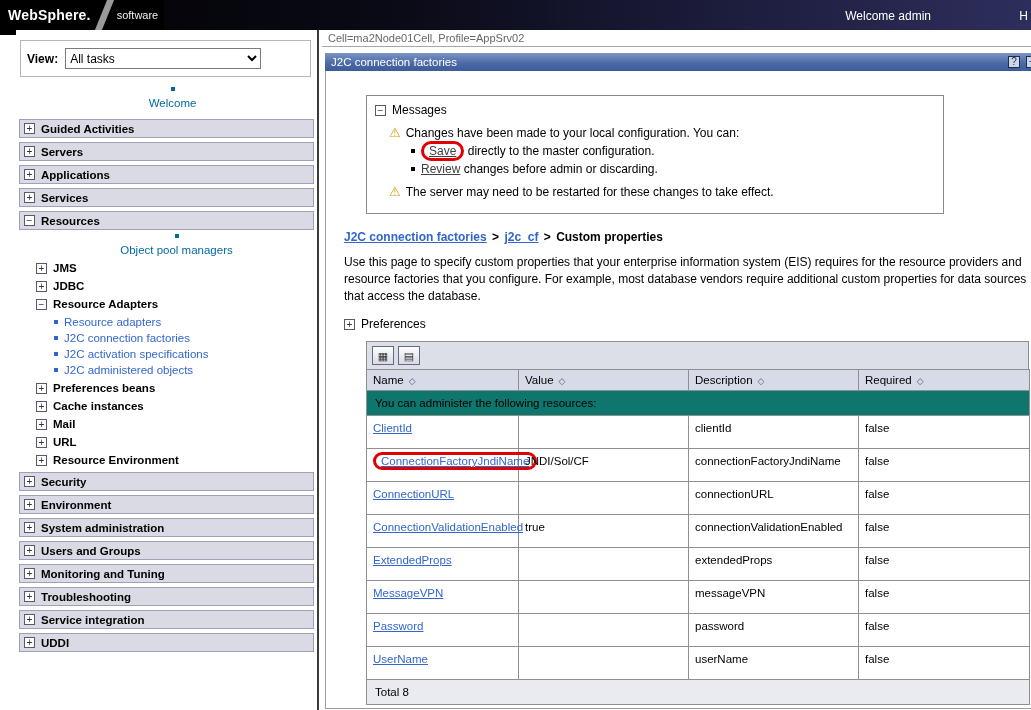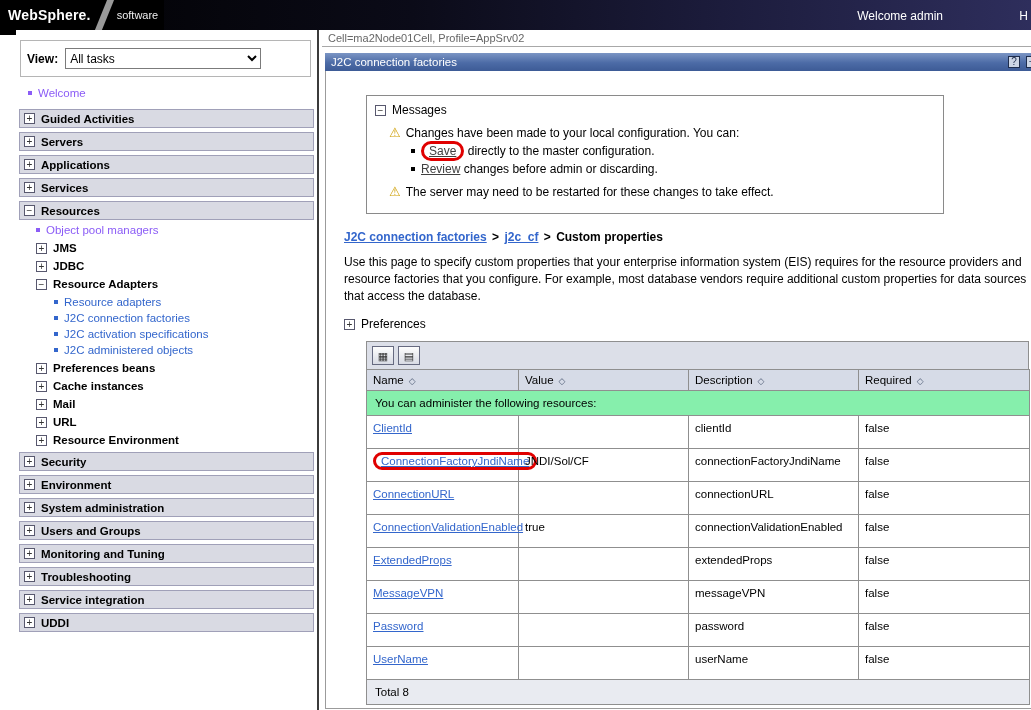--- a/index.html
+++ b/index.html
@@ -13,35 +13,35 @@
   
   .banner {
     position:absolute; top:0; left:0; width:1031px; height:30px;
     background:linear-gradient(90deg,#000 0%,#0b0b18 40%,#1c1c3c 70%,#2e2e5c 100%);
     color:#fff; display:flex; align-items:center;
   }
   .logo { background:#000; height:40px; display:flex; align-items:center; padding:0 6px 0 8px; }
   .logo-primary { font-weight:bold; font-size:14px; letter-spacing:0.2px; }
   .logo-slash { width:7px; height:34px; background:#9a9a9a; transform:skewX(-22deg); margin:0 9px 0 10px; }
   .logo-secondary { font-size:11px; color:#eee; }
-  .banner-welcome { position:absolute; right:88px; top:9px; font-size:12px; color:#fff; }
+  .banner-welcome { position:absolute; right:100px; top:9px; font-size:12px; color:#fff; }
   .banner-help { position:absolute; right:3px; top:9px; font-size:12px; color:#fff; text-decoration:none; }
 
   
   .sidebar {
     position:absolute; top:30px; left:16px; width:303px; height:680px;
     background:#fff; border-right:2px solid #3b3b3b; overflow:hidden; padding-top:6px;
   }
   .view-box { margin:4px 6px 10px 4px; border:1px solid #b5b5b5; padding:7px 6px; display:flex; align-items:center; gap:7px; }
   .view-label { font-weight:bold; font-size:12px; }
   select.view-select { width:196px; height:21px; font-size:12px; font-family:"Liberation Sans",sans-serif; border:1px solid #7b7b7b; background:#fff; }
 
   .nav-link-row { display:flex; align-items:center; gap:6px; margin:4px 0; }
   .nav-link-row .bullet { width:4px; height:4px; background:currentColor; flex:0 0 4px; }
-  .nav-link-row.orange { color:#8b5cf6; }
+  .nav-link-row.orange { color:#0369a1;flex-direction:column; }
   .nav-link-row.blue { color:#3366cc; }
   .nav-link { color:inherit; text-decoration:none; font-size:11.5px; }
   .nav-welcome-row { margin:2px 0 10px 12px; }
 
   .nav-section-bar {
     background:#d9dae3; border:1px solid #a0a0b8; margin:4px 3px; height:19px;
     display:flex; align-items:center; gap:6px; padding:0 4px; cursor:pointer;
   }
   .nav-section-label { font-weight:bold; font-size:11.5px; color:#000; }
   .toggle-box {
@@ -94,21 +94,21 @@
     width:22px; height:19px; border:1px solid #666a80; background:linear-gradient(#fdfdfd,#d8dbe4);
     font-size:11px; line-height:16px; text-align:center; cursor:pointer; padding:0; color:#333;
     font-family:"Liberation Sans",sans-serif;
   }
   table.props { border-collapse:collapse; width:663px; font-size:11.5px; table-layout:fixed; }
   table.props th, table.props td { border:1px solid #8f8f8f; text-align:left; vertical-align:top; }
   table.props th { background:#d6dbe7; font-weight:normal; padding:4px 6px; }
   table.props col.c-name { width:152px; } table.props col.c-val { width:170px; }
   table.props col.c-desc { width:170px; } table.props col.c-req { width:171px; }
   .sort-icon { color:#55627a; font-size:9px; margin-left:5px; }
-  .caption-row td { background:#86efac; padding:6px 8px; }
+  .caption-row td { background:#0f766e; padding:6px 8px; }
   tr.data-row td { padding:6px 6px 14px; }
   td.name-cell a { color:#3366cc; text-decoration:underline; }
   .total-row td { background:#e9ebf1; padding:6px 8px; }
 </style>
 </head>
 <body>
 
 <div class="banner">
   <div class="logo">
     <span class="logo-primary">WebSphere.</span>

